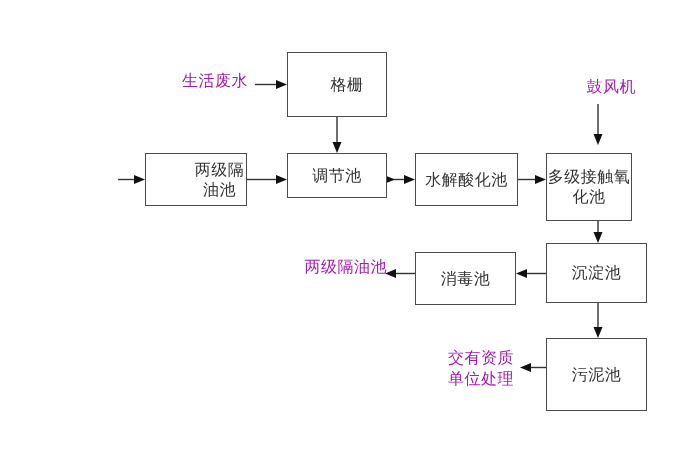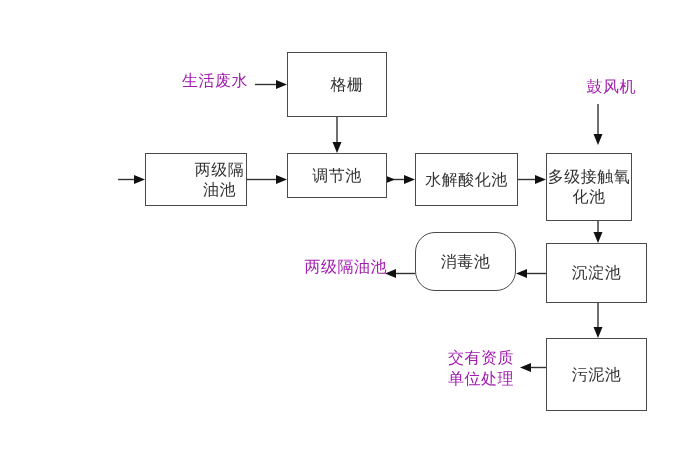--- a/index.html
+++ b/index.html
@@ -145,21 +145,21 @@
 
   <div class="node" style="left:546px; top:145px; width:86px; height:68px;margin-top:8px;">
     <span>多级接触氧
 化池</span>
   </div>
 
   <div class="node" style="left:546px; top:243px; width:101px; height:60px;">
     <span>沉淀池</span>
   </div>
 
-  <div class="node" style="left:415px; top:232px; width:101px; height:59px;border-radius:20px;">
+  <div class="node" style="left:415px; top:252px; width:101px; height:53px;">
     <span>消毒池</span>
   </div>
 
   <div class="node" style="left:546px; top:338px; width:101px; height:73px;">
     <span>污泥池</span>
   </div>
 
   <div class="label" style="left:156px; top:71px; width:92px;">生活废水</div>
 
 

